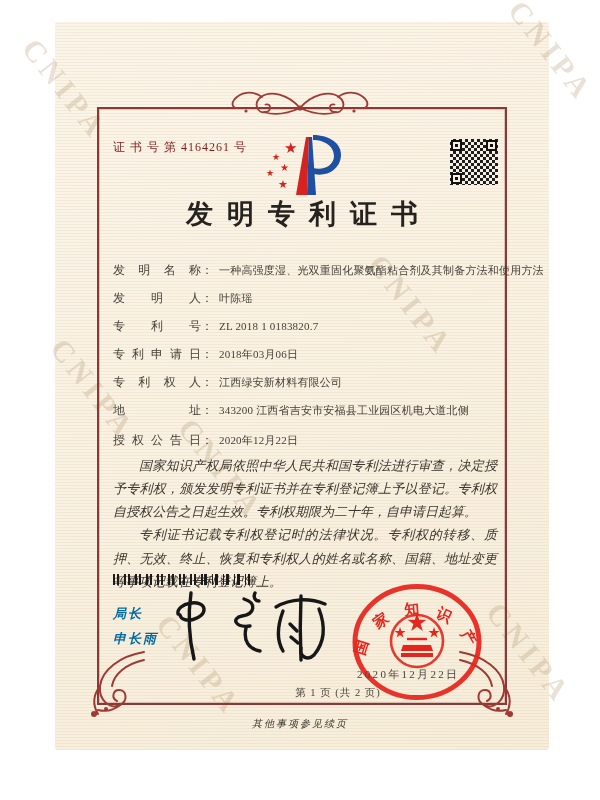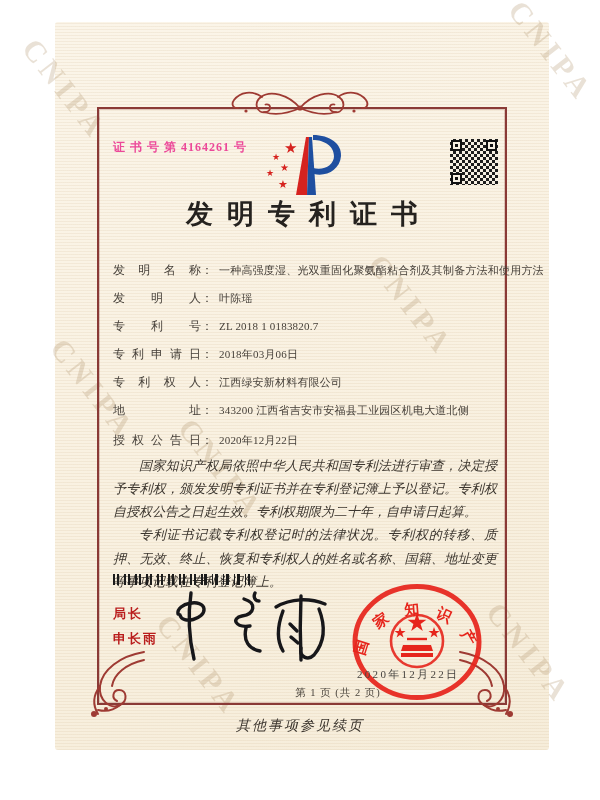--- a/index.html
+++ b/index.html
@@ -39,21 +39,21 @@
     box-shadow:inset 0 0 0 1px rgba(138,58,54,0.25);
   }
 
   .ornament-top { position:absolute; left:224px; top:84px; width:152px; height:40px; }
   .flourish { position:absolute; width:62px; height:70px; }
   .flourish.left  { left:86px;  top:648px; }
   .flourish.right { left:456px; top:648px; transform:scaleX(-1); }
 
   .cert-no {
     position:absolute; left:113px; top:139px;
-    font-size:12px; letter-spacing:1px; color:#ec4899;font-weight:bold;
+    font-size:12px; letter-spacing:1px; color:#7f1d1d;
   }
 
   
   .logo { position:absolute; left:260px; top:131px; width:84px; height:72px; }
   .logo .star { position:absolute; color:#d6231f; line-height:1; }
 
   .qr { position:absolute; left:450px; top:139px; width:48px; height:46px;
         background-color:#f6efe2;
         background-image:conic-gradient(#1d1d1d 0 90deg, rgba(0,0,0,0) 90deg 180deg, #1d1d1d 180deg 270deg, rgba(0,0,0,0) 270deg 360deg);
         background-size:6px 6px; padding:2px; }
@@ -89,36 +89,36 @@
   .barcode {
     position:absolute; left:113px; top:574px; width:137px; height:11px;
     background:repeating-linear-gradient(90deg,
       #1c1c1c 0 1.5px, rgba(0,0,0,0) 1.5px 3.5px,
       #1c1c1c 3.5px 6px, rgba(0,0,0,0) 6px 7.5px,
       #1c1c1c 7.5px 8.3px, rgba(0,0,0,0) 8.3px 11px);
   }
 
   .director-title, .director-name {
     position:absolute; left:113px; font-family:"Liberation Sans","DejaVu Sans",sans-serif;
-    font-weight:600; font-size:13px; color:#b91c1c; letter-spacing:2px;
+    font-weight:600; font-size:13px; color:#0369a1; letter-spacing:2px;font-style:italic;
   }
   .director-title { top:605px; }
   .director-name  { top:630px; }
 
   .signature { position:absolute; left:158px; top:584px; width:192px; height:86px; }
 
   .seal { position:absolute; left:351px; top:583px; width:132px; height:119px; }
 
   .page-num {
     position:absolute; left:97px; top:686px; width:410px; text-align:center;
     font-size:10.5px; color:#4a443c; letter-spacing:1px;margin-left:36px;
   }
   .footer-note {
     position:absolute; left:0; top:717px; width:600px; text-align:center;
-    font-size:14px; font-style:italic; color:#3b352e; letter-spacing:2px;
+    font-size:10px; font-style:italic; color:#3b352e; letter-spacing:2px;
   }
 </style>
 </head>
 <body>
 
 <div id="stage">
 
   <div class="paper"></div>
 
   <span class="wm wm1">CNIPA</span>

